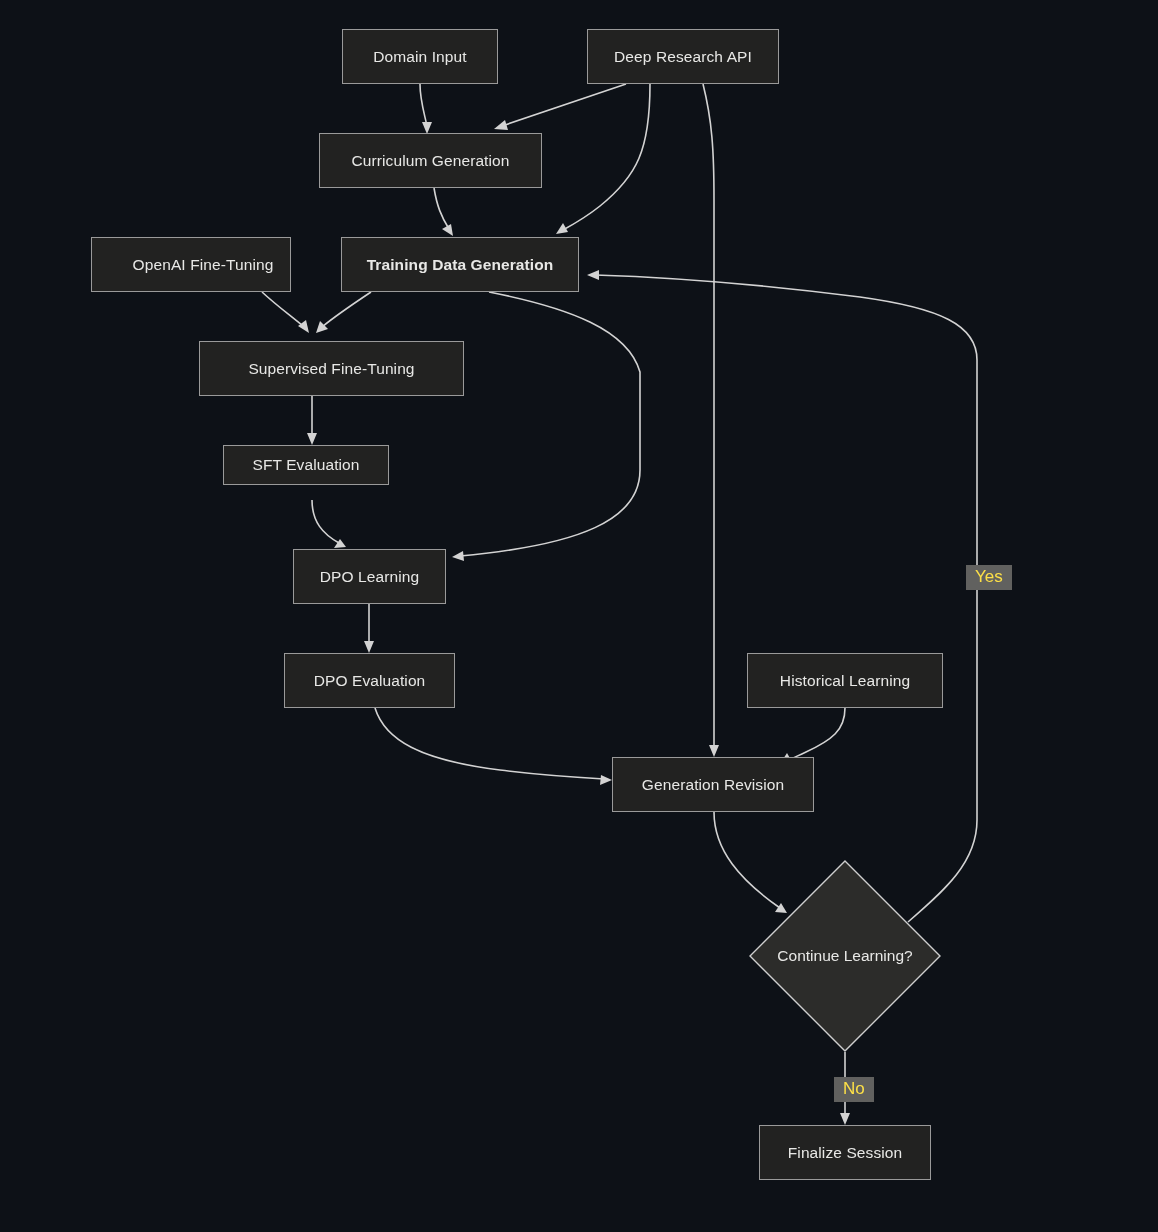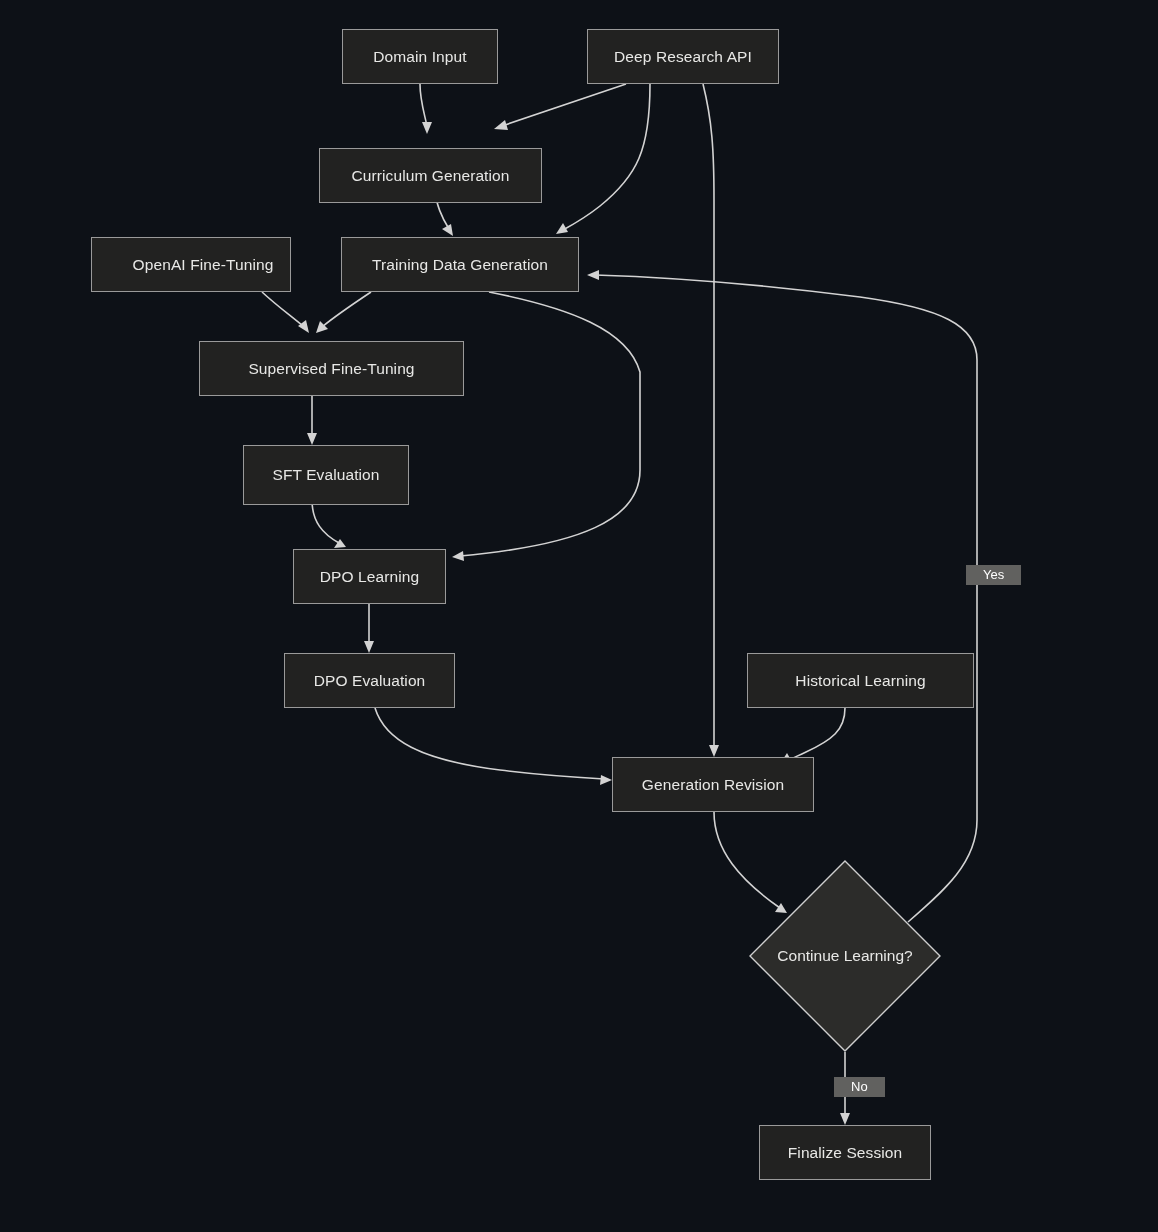--- a/index.html
+++ b/index.html
@@ -65,23 +65,23 @@
     align-items: center;
     justify-content: center;
     color: #e8e8e6;
     font-size: 15.5px;
     white-space: nowrap;
     pointer-events: none;
   }
   .edge-label {
     position: absolute;
     background: #61615f;
-    color: #ffffff;
-    font-size: 13px;
-    padding: 1px 17px;
+    color: #fde047;
+    font-size: 17px;
+    padding: 1px 9px;
     line-height: 1.35;
     white-space: nowrap;
   }
 </style>
 </head>
 <body>
 
 <div id="diagram-root">
 
   <svg id="edge-layer" viewBox="0 0 1158 1232" width="1158" height="1232" xmlns="http://www.w3.org/2000/svg">
@@ -164,35 +164,35 @@
     <g>
       <path class="edge-path" d="M 845 1052 L 845 1117"></path>
       <polygon class="arrow-head" points="845,1125 840,1113 850,1113"></polygon>
     </g>
   </svg>
 
   <div class="node" style="left:342px; top:29px; width:156px; height:55px;">Domain Input</div>
 
   <div class="node" style="left:587px; top:29px; width:192px; height:55px;">Deep Research API</div>
 
-  <div class="node" style="left:319px; top:133px; width:223px; height:55px;margin-top:15px;">Curriculum Generation</div>
+  <div class="node" style="left:319px; top:133px; width:223px; height:55px;">Curriculum Generation</div>
 
   <div class="node" style="left:91px; top:237px; width:200px; height:55px;padding-left:24px;">OpenAI Fine-Tuning</div>
 
-  <div class="node" style="left:341px; top:237px; width:238px; height:55px;">Training Data Generation</div>
+  <div class="node" style="left:341px; top:237px; width:238px; height:55px;font-weight:bold;">Training Data Generation</div>
 
   <div class="node" style="left:199px; top:341px; width:265px; height:55px;">Supervised Fine-Tuning</div>
 
-  <div class="node" style="left:243px; top:445px; width:166px; height:60px;">SFT Evaluation</div>
+  <div class="node" style="left:223px; top:445px; width:166px; height:40px;">SFT Evaluation</div>
 
   <div class="node" style="left:293px; top:549px; width:153px; height:55px;">DPO Learning</div>
 
   <div class="node" style="left:284px; top:653px; width:171px; height:55px;">DPO Evaluation</div>
 
-  <div class="node" style="left:747px; top:653px; width:227px; height:55px;">Historical Learning</div>
+  <div class="node" style="left:747px; top:653px; width:196px; height:55px;">Historical Learning</div>
 
   <div class="node" style="left:612px; top:757px; width:202px; height:55px;">Generation Revision</div>
 
   <div class="decision-wrap" style="left:749px; top:860px;">
     <div class="decision-shape">
       <svg width="192" height="192" viewBox="0 0 192 192" xmlns="http://www.w3.org/2000/svg">
         <polygon points="96,1 191,96 96,191 1,96" fill="#2c2c2a" stroke="#cfcfcf" stroke-width="1.4"></polygon>
       </svg>
     </div>
     <div class="decision-label">Continue Learning?</div>

